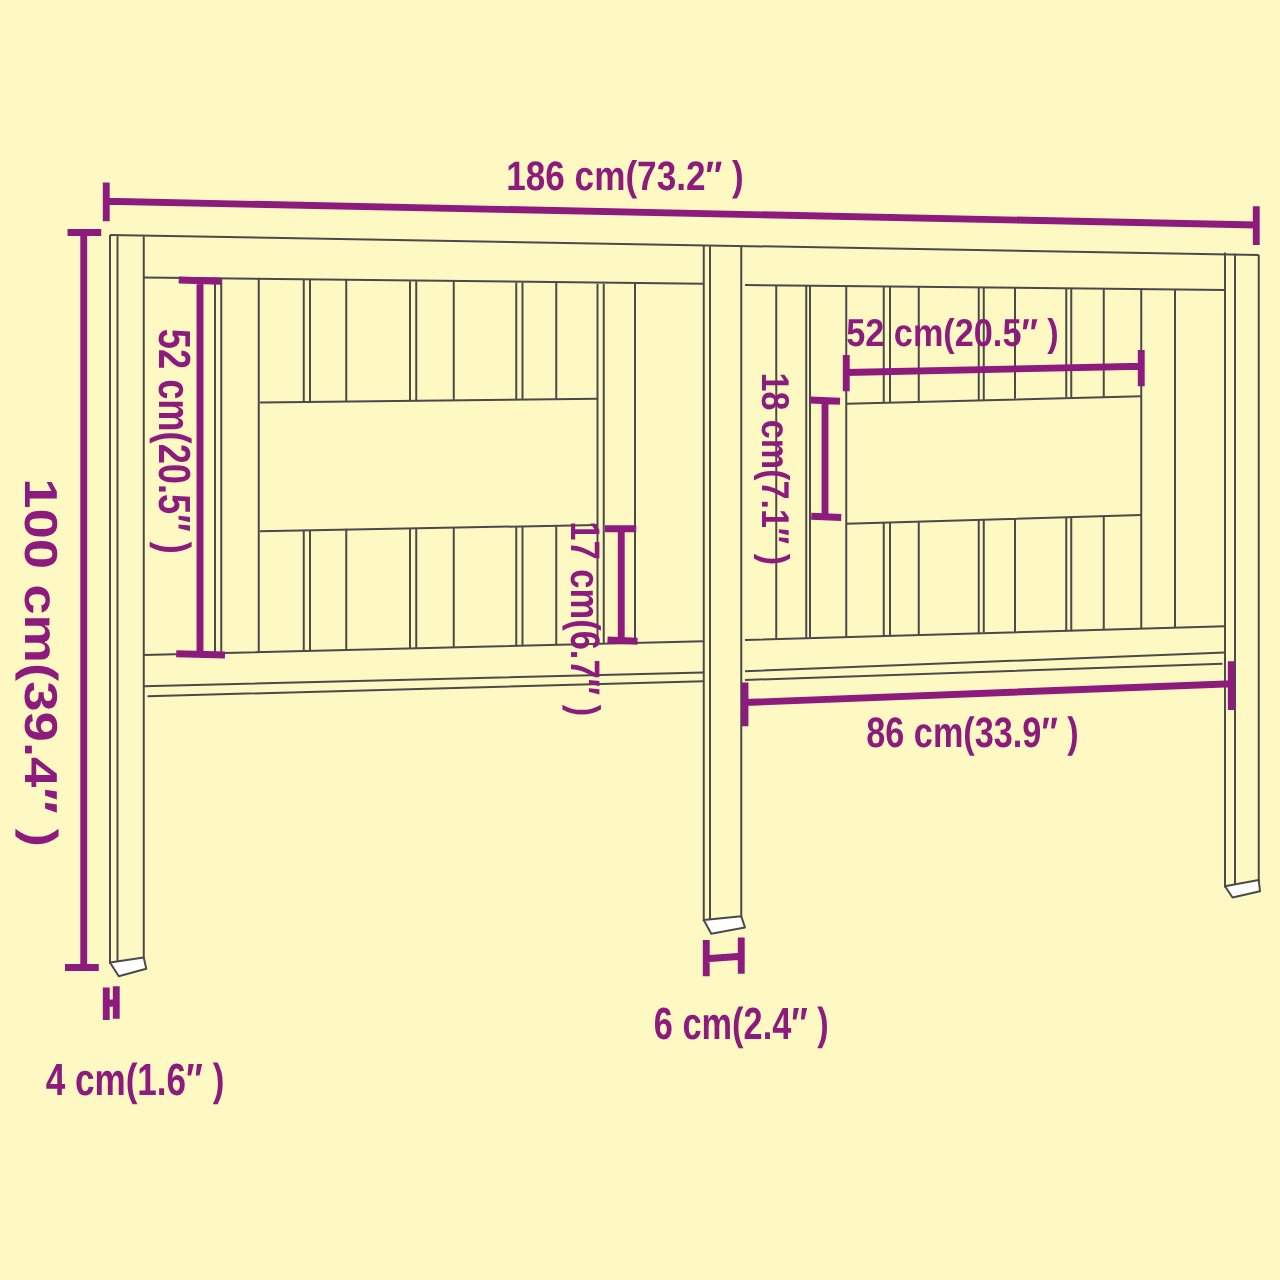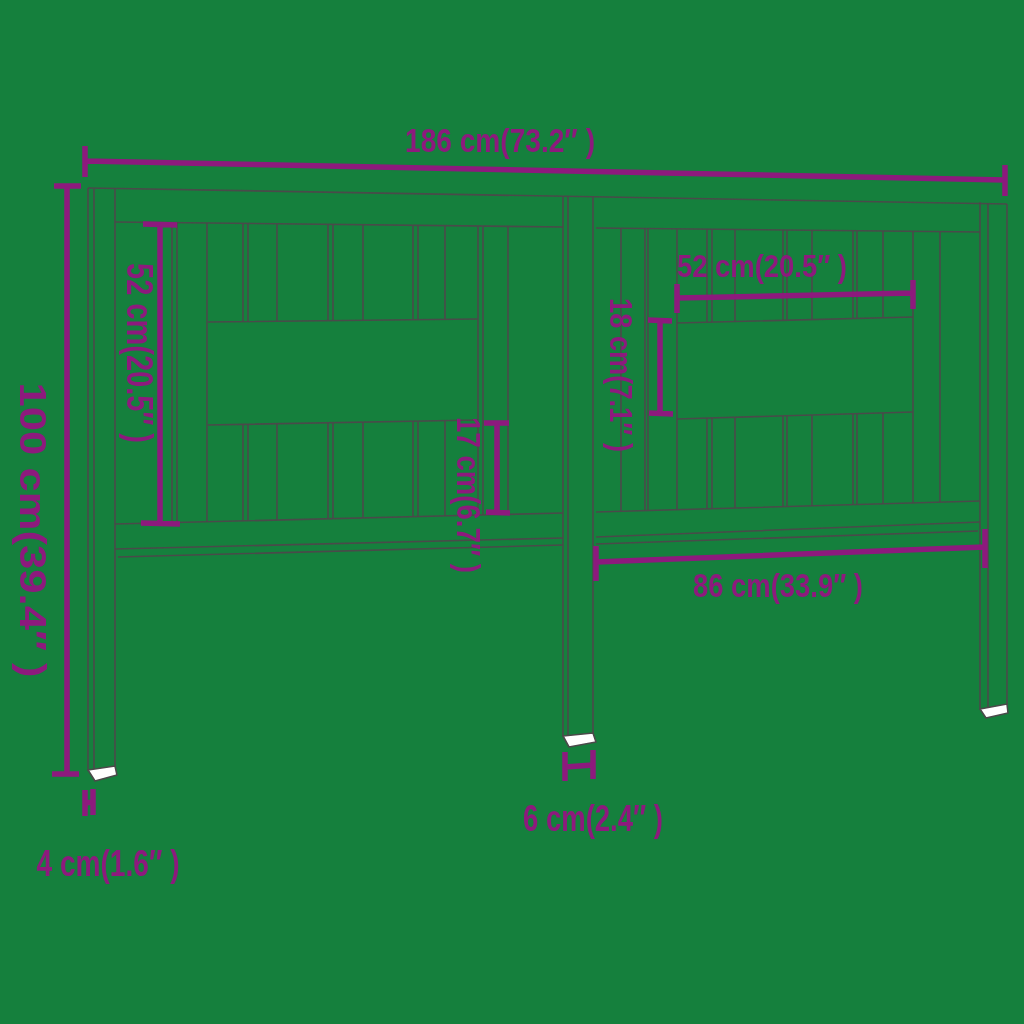--- a/index.html
+++ b/index.html
@@ -8,21 +8,21 @@
     background: #ffffff;
     width: 1024px;
     height: 1024px;
     overflow: hidden;
     font-family: "Liberation Sans", "DejaVu Sans", sans-serif;
   }
   #stage {
     position: relative;
     width: 1024px;
     height: 1024px;
-    background: #15803d;
+    background: #fef9c3;
   }
   svg { display: block; }
   text {
     font-family: "Liberation Sans", "DejaVu Sans", sans-serif;
     font-weight: bold;
   }
 </style>
 </head>
 <body>
 

